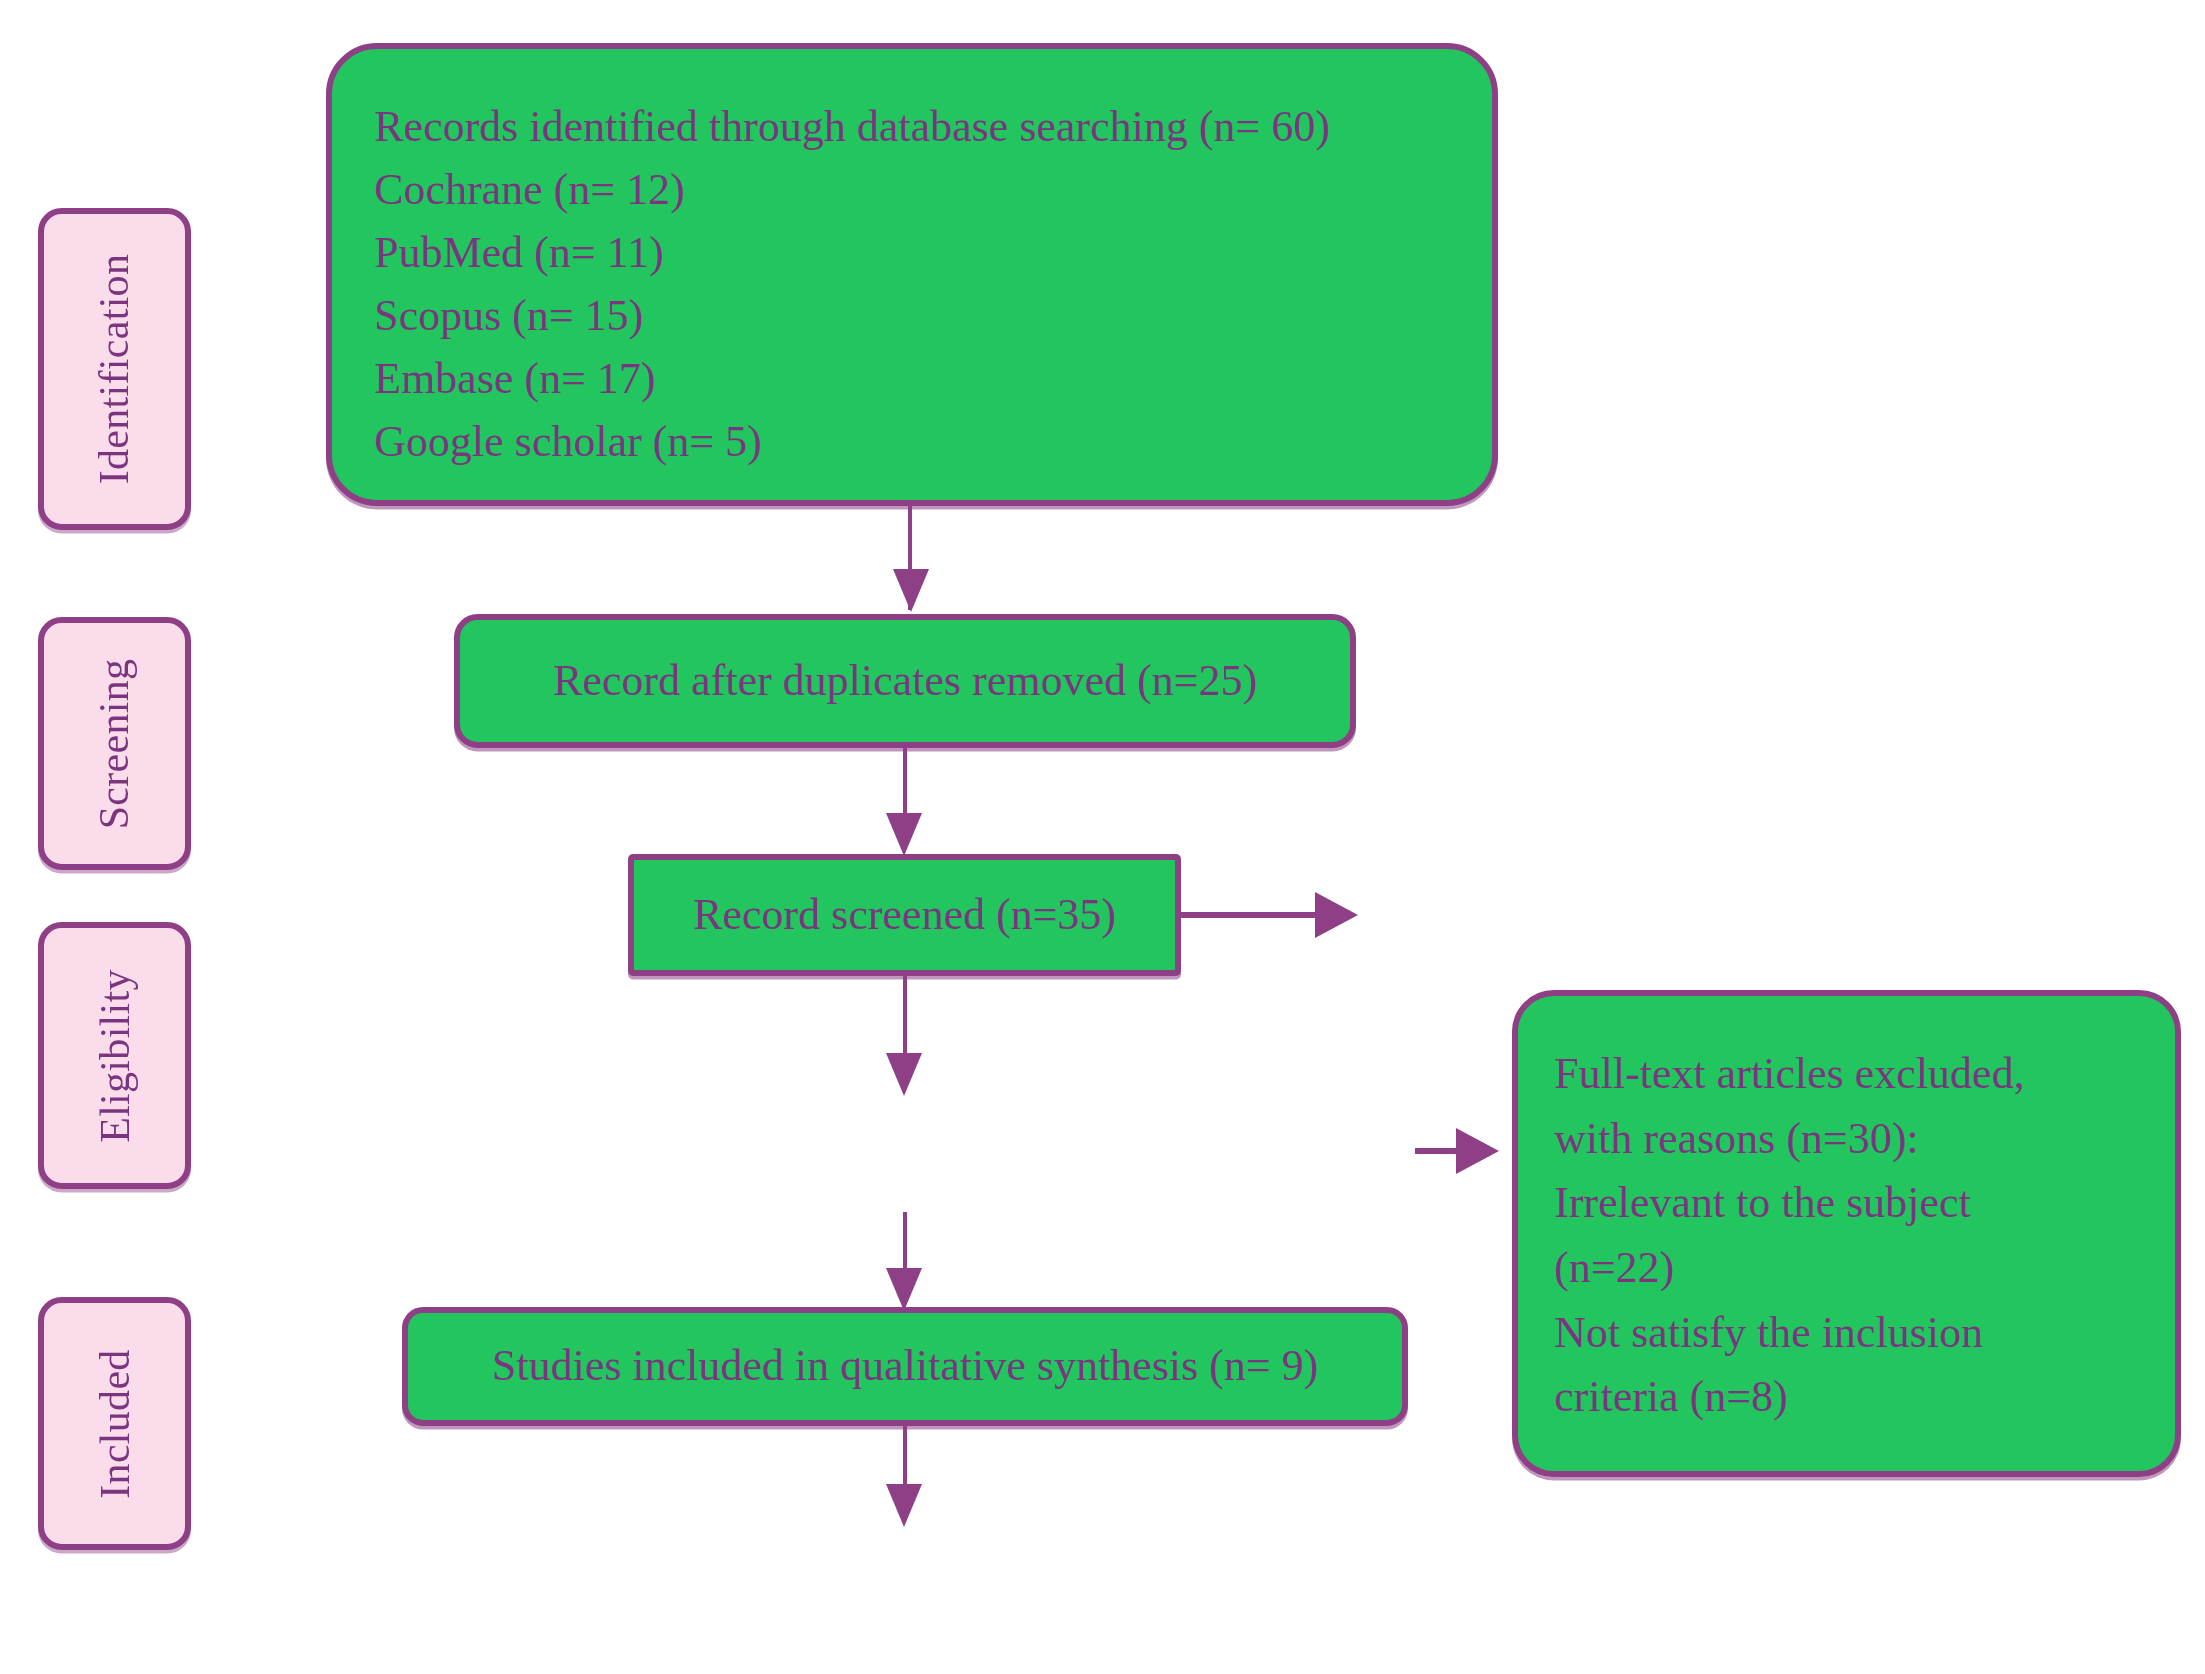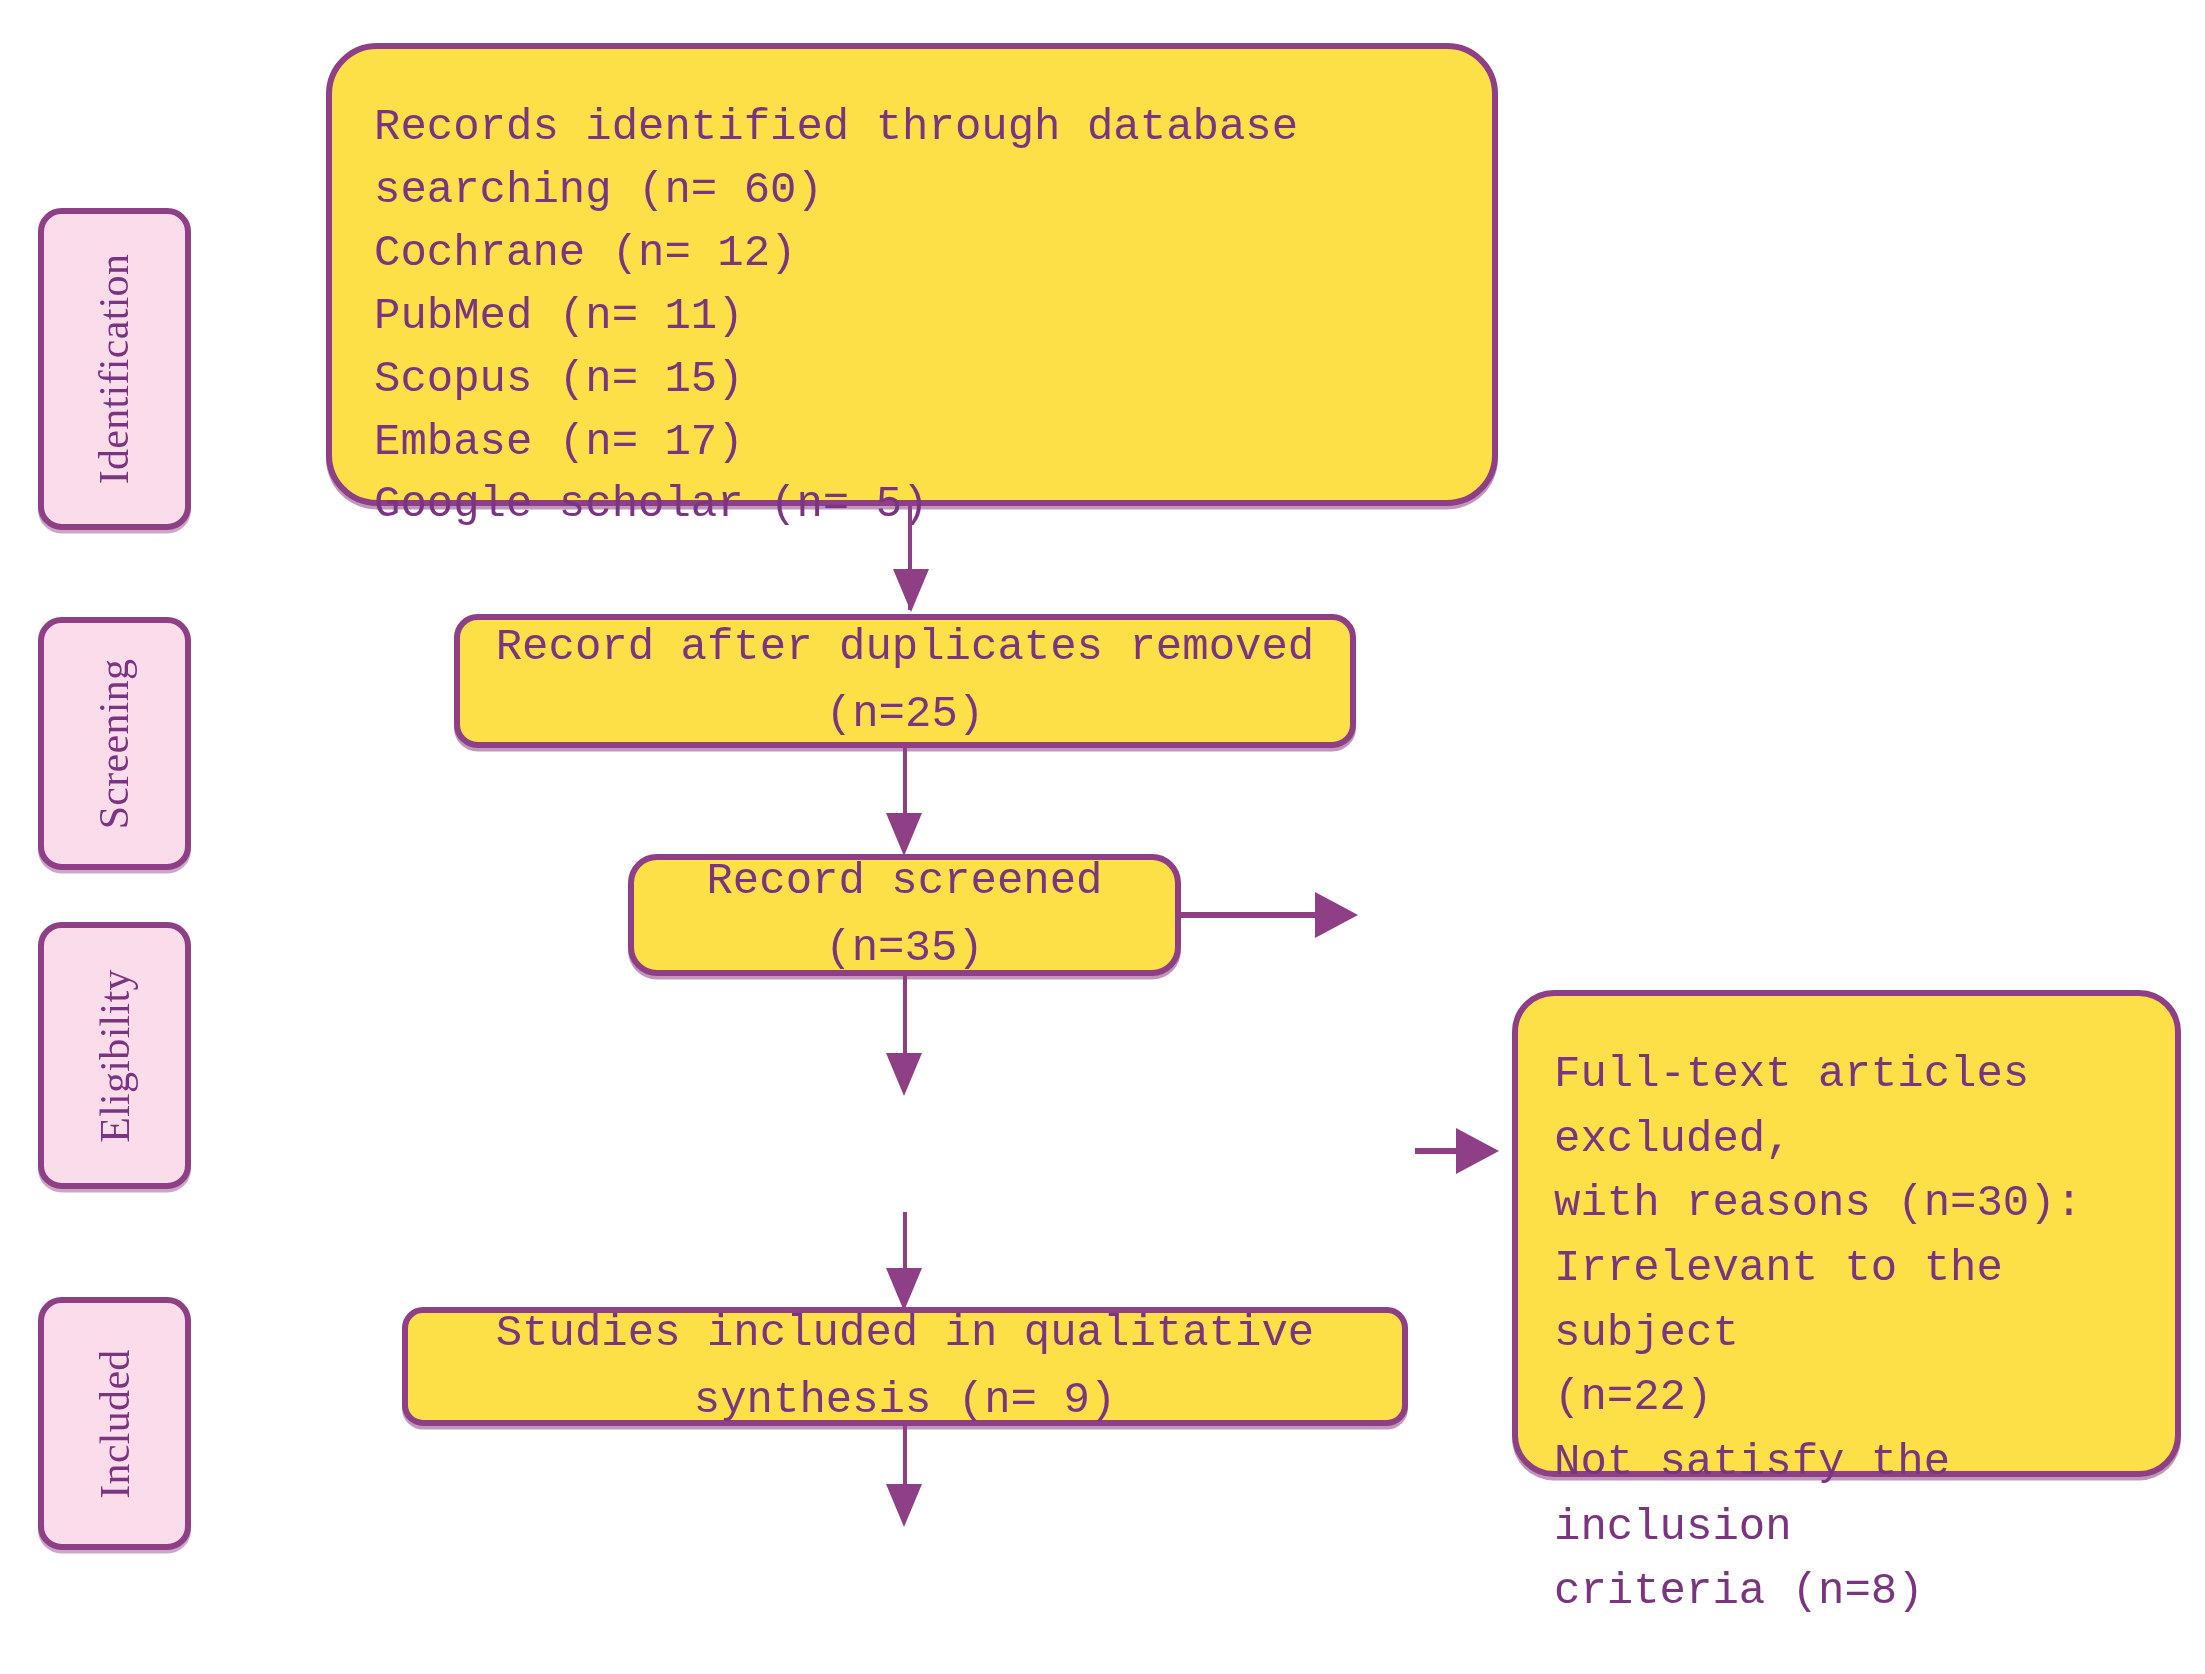--- a/index.html
+++ b/index.html
@@ -13,27 +13,26 @@
     height: 1675px;
     background: #ffffff;
     overflow: hidden;
     font-family: "Liberation Serif", "DejaVu Serif", serif;
   }
 
   
   .pbox {
     position: absolute;
     box-sizing: border-box;
-    background: #fde047;
+    background: #22c55e;
     border: 6.2px solid #8e3f86;
     color: #7b3480;
     display: flex;
     align-items: center;
     box-shadow: 0 3.5px 0 0 rgba(142,63,134,0.55);
-    font-family: Liberation Mono, monospace;
   }
   .pbox .txt {
     width: 100%;
     line-height: 1.52;
     white-space: pre-line;
   }
 
   
   .stage-label {
     position: absolute;
@@ -92,21 +91,21 @@
   #box-duplicates {
     left: 454px; top: 614px; width: 902px; height: 134px;
     border-radius: 23.6px;
     padding: 16px 25px;
     justify-content: center;
   }
   #box-duplicates .txt { font-size: 44px; text-align: center; }
 
   #box-screened {
     left: 628px; top: 854px; width: 553px; height: 122px;
-    border-radius: 29px;
+    border-radius: 5px;
     padding: 0 18px;
     justify-content: center;
   }
   #box-screened .txt { font-size: 44px; text-align: center; }
 
   #box-excluded {
     left: 1359px; top: 854px; width: 586px; height: 122px;
     border-radius: 23.6px;
     padding: 0 18px;
     justify-content: center;

